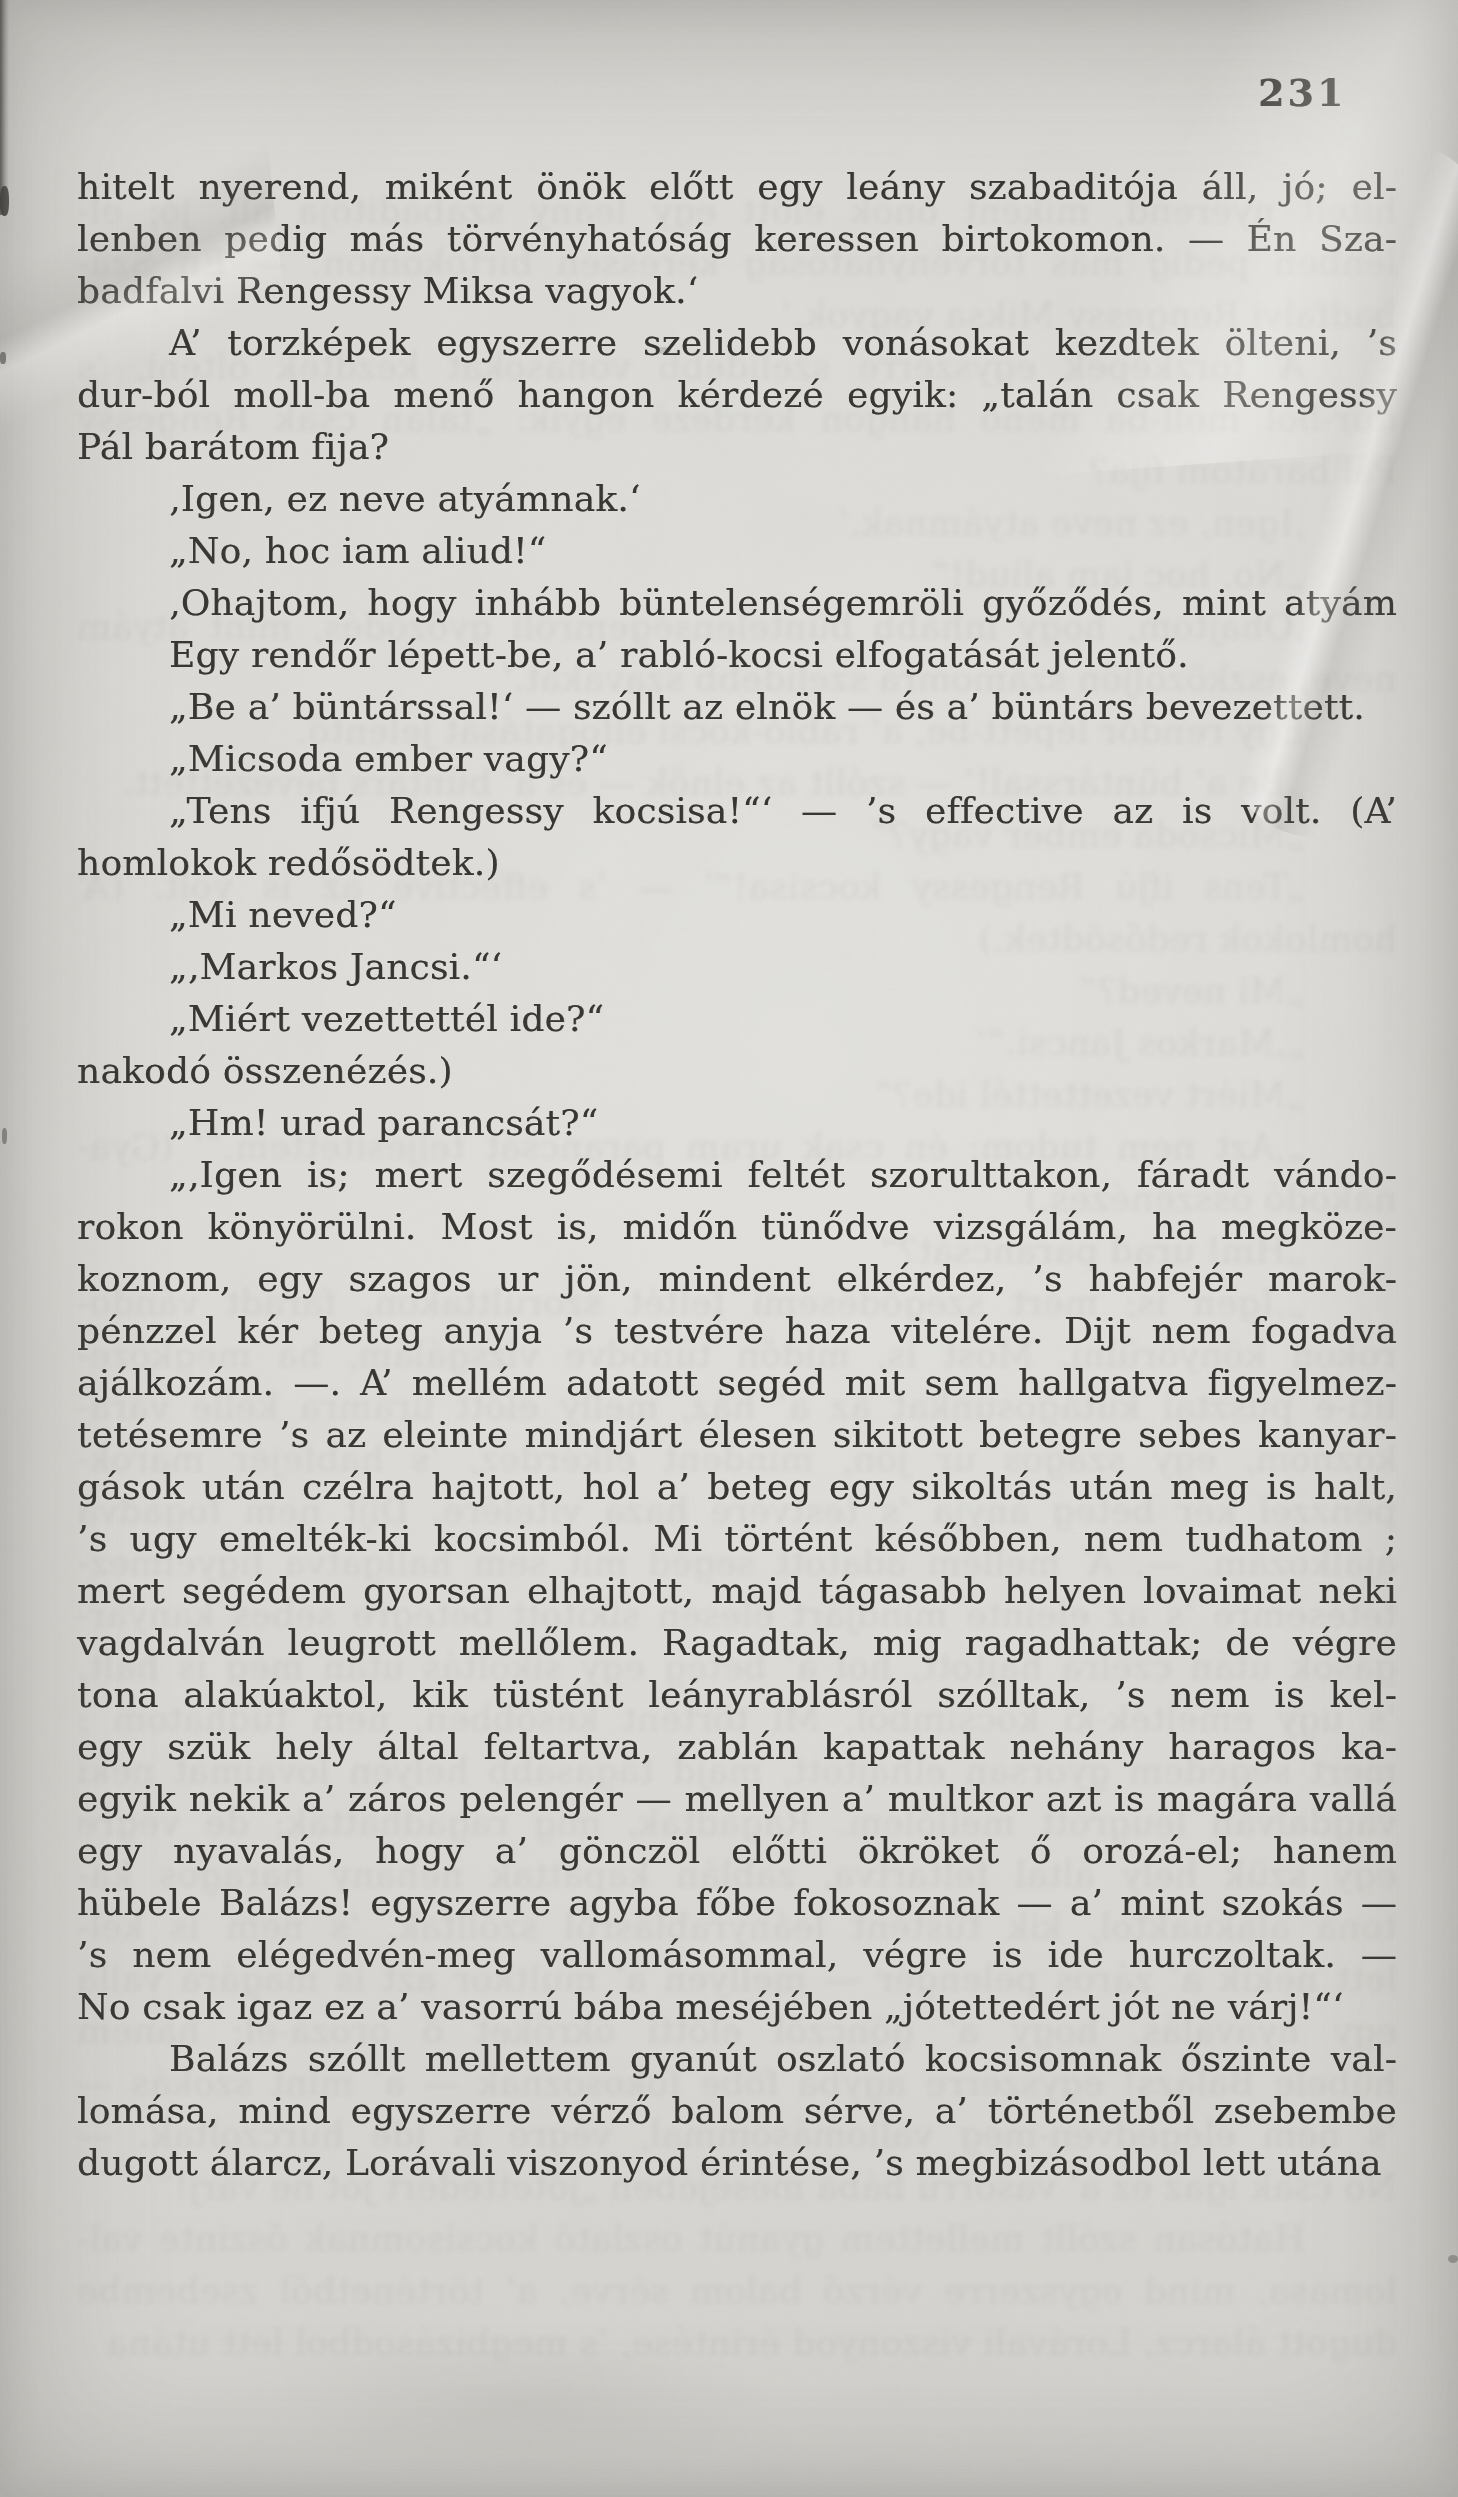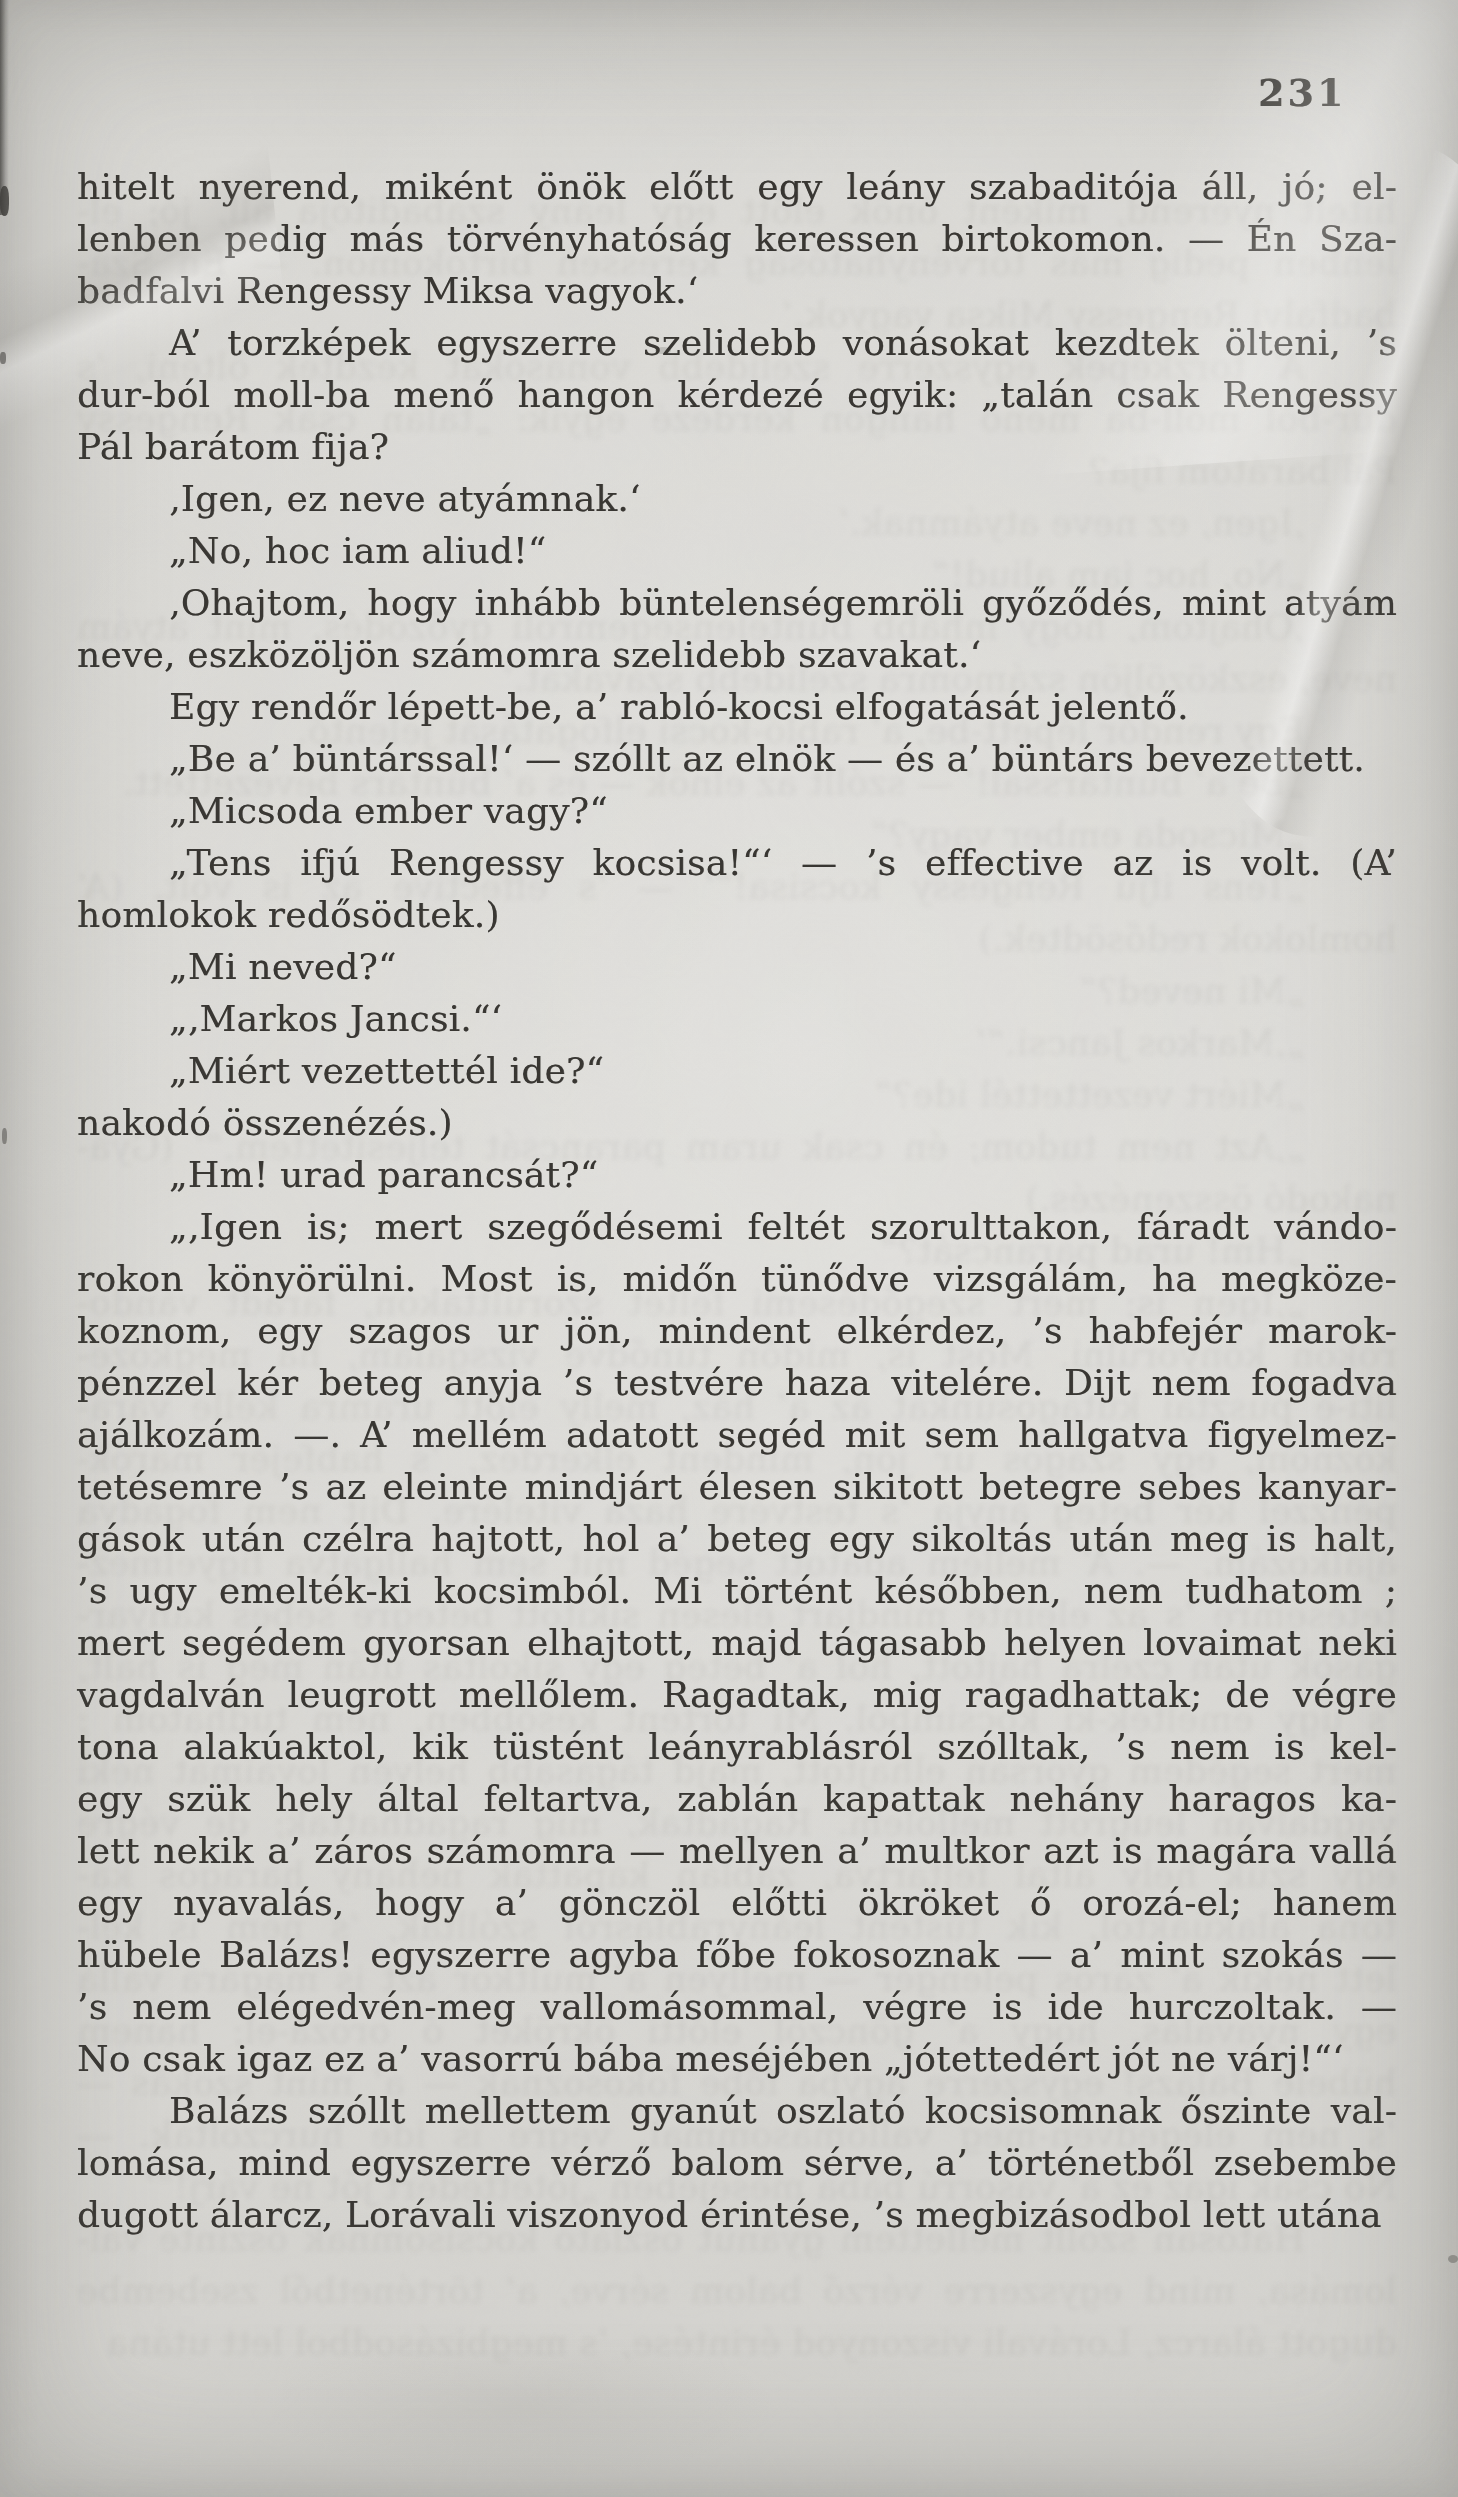--- a/index.html
+++ b/index.html
@@ -133,21 +133,20 @@
   <div class="textblock" style="color: rgb(53, 51, 47);">
       <div class="line">hitelt nyerend, miként önök előtt egy leány szabaditója áll, jó; el-</div>
       <div class="line">lenben pedig más törvényhatóság keressen birtokomon. — Én Sza-</div>
       <div class="line last">badfalvi Rengessy Miksa vagyok.‘</div>
       <div class="line indent">A’ torzképek egyszerre szelidebb vonásokat kezdtek ölteni, ’s</div>
       <div class="line">dur-ból moll-ba menő hangon kérdezé egyik: „talán csak Rengessy</div>
       <div class="line last">Pál barátom fija?</div>
       <div class="line indent last">‚Igen, ez neve atyámnak.‘</div>
       <div class="line indent last">„No, hoc iam aliud!“</div>
       <div class="line indent">‚Ohajtom, hogy inhább büntelenségemröli győződés, mint atyám</div>
-      <div class="line last">neve, eszközöljön számomra szelidebb szavakat.‘</div>
       <div class="line indent last">Egy rendőr lépett-be, a’ rabló-kocsi elfogatását jelentő.</div>
       <div class="line indent last">„Be a’ büntárssal!‘ — szóllt az elnök — és a’ büntárs bevezettett.</div>
       <div class="line indent last">„Micsoda ember vagy?“</div>
       <div class="line indent">„Tens ifjú Rengessy kocsisa!“‘ — ’s effective az is volt. (A’</div>
       <div class="line last">homlokok redősödtek.)</div>
       <div class="line indent last">„Mi neved?“</div>
       <div class="line indent last">„‚Markos Jancsi.“‘</div>
       <div class="line indent last">„Miért vezettettél ide?“</div>
       <div class="line last">nakodó összenézés.)</div>
       <div class="line indent last">„Hm! urad parancsát?“</div>
@@ -156,21 +155,21 @@
       <div class="line">koznom, egy szagos ur jön, mindent elkérdez, ’s habfejér marok-</div>
       <div class="line">pénzzel kér beteg anyja ’s testvére haza vitelére. Dijt nem fogadva</div>
       <div class="line">ajálkozám. —. A’ mellém adatott segéd mit sem hallgatva figyelmez-</div>
       <div class="line">tetésemre ’s az eleinte mindjárt élesen sikitott betegre sebes kanyar-</div>
       <div class="line">gások után czélra hajtott, hol a’ beteg egy sikoltás után meg is halt,</div>
       <div class="line">’s ugy emelték-ki kocsimból. Mi történt későbben, nem tudhatom ;</div>
       <div class="line">mert segédem gyorsan elhajtott, majd tágasabb helyen lovaimat neki</div>
       <div class="line">vagdalván leugrott mellőlem. Ragadtak, mig ragadhattak; de végre</div>
       <div class="line">tona alakúaktol, kik tüstént leányrablásról szólltak, ’s nem is kel-</div>
       <div class="line">egy szük hely által feltartva, zablán kapattak nehány haragos ka-</div>
-      <div class="line">lett nekik a’ záros számomra — mellyen a’ multkor azt is magára vallá</div>
+      <div class="line">egyik nekik a’ záros pelengér — mellyen a’ multkor azt is magára vallá</div>
       <div class="line">egy nyavalás, hogy a’ gönczöl előtti ökröket ő orozá-el; hanem</div>
       <div class="line">hübele Balázs! egyszerre agyba főbe fokosoznak — a’ mint szokás —</div>
       <div class="line">’s nem elégedvén-meg vallomásommal, végre is ide hurczoltak. —</div>
       <div class="line last">No csak igaz ez a’ vasorrú bába meséjében „jótettedért jót ne várj!“‘</div>
       <div class="line indent">Balázs szóllt mellettem gyanút oszlató kocsisomnak őszinte val-</div>
       <div class="line">lomása, mind egyszerre vérző balom sérve, a’ történetből zsebembe</div>
       <div class="line last">dugott álarcz, Lorávali viszonyod érintése, ’s megbizásodbol lett utána</div>
     </div>
 
   <div class="vignette"></div>

